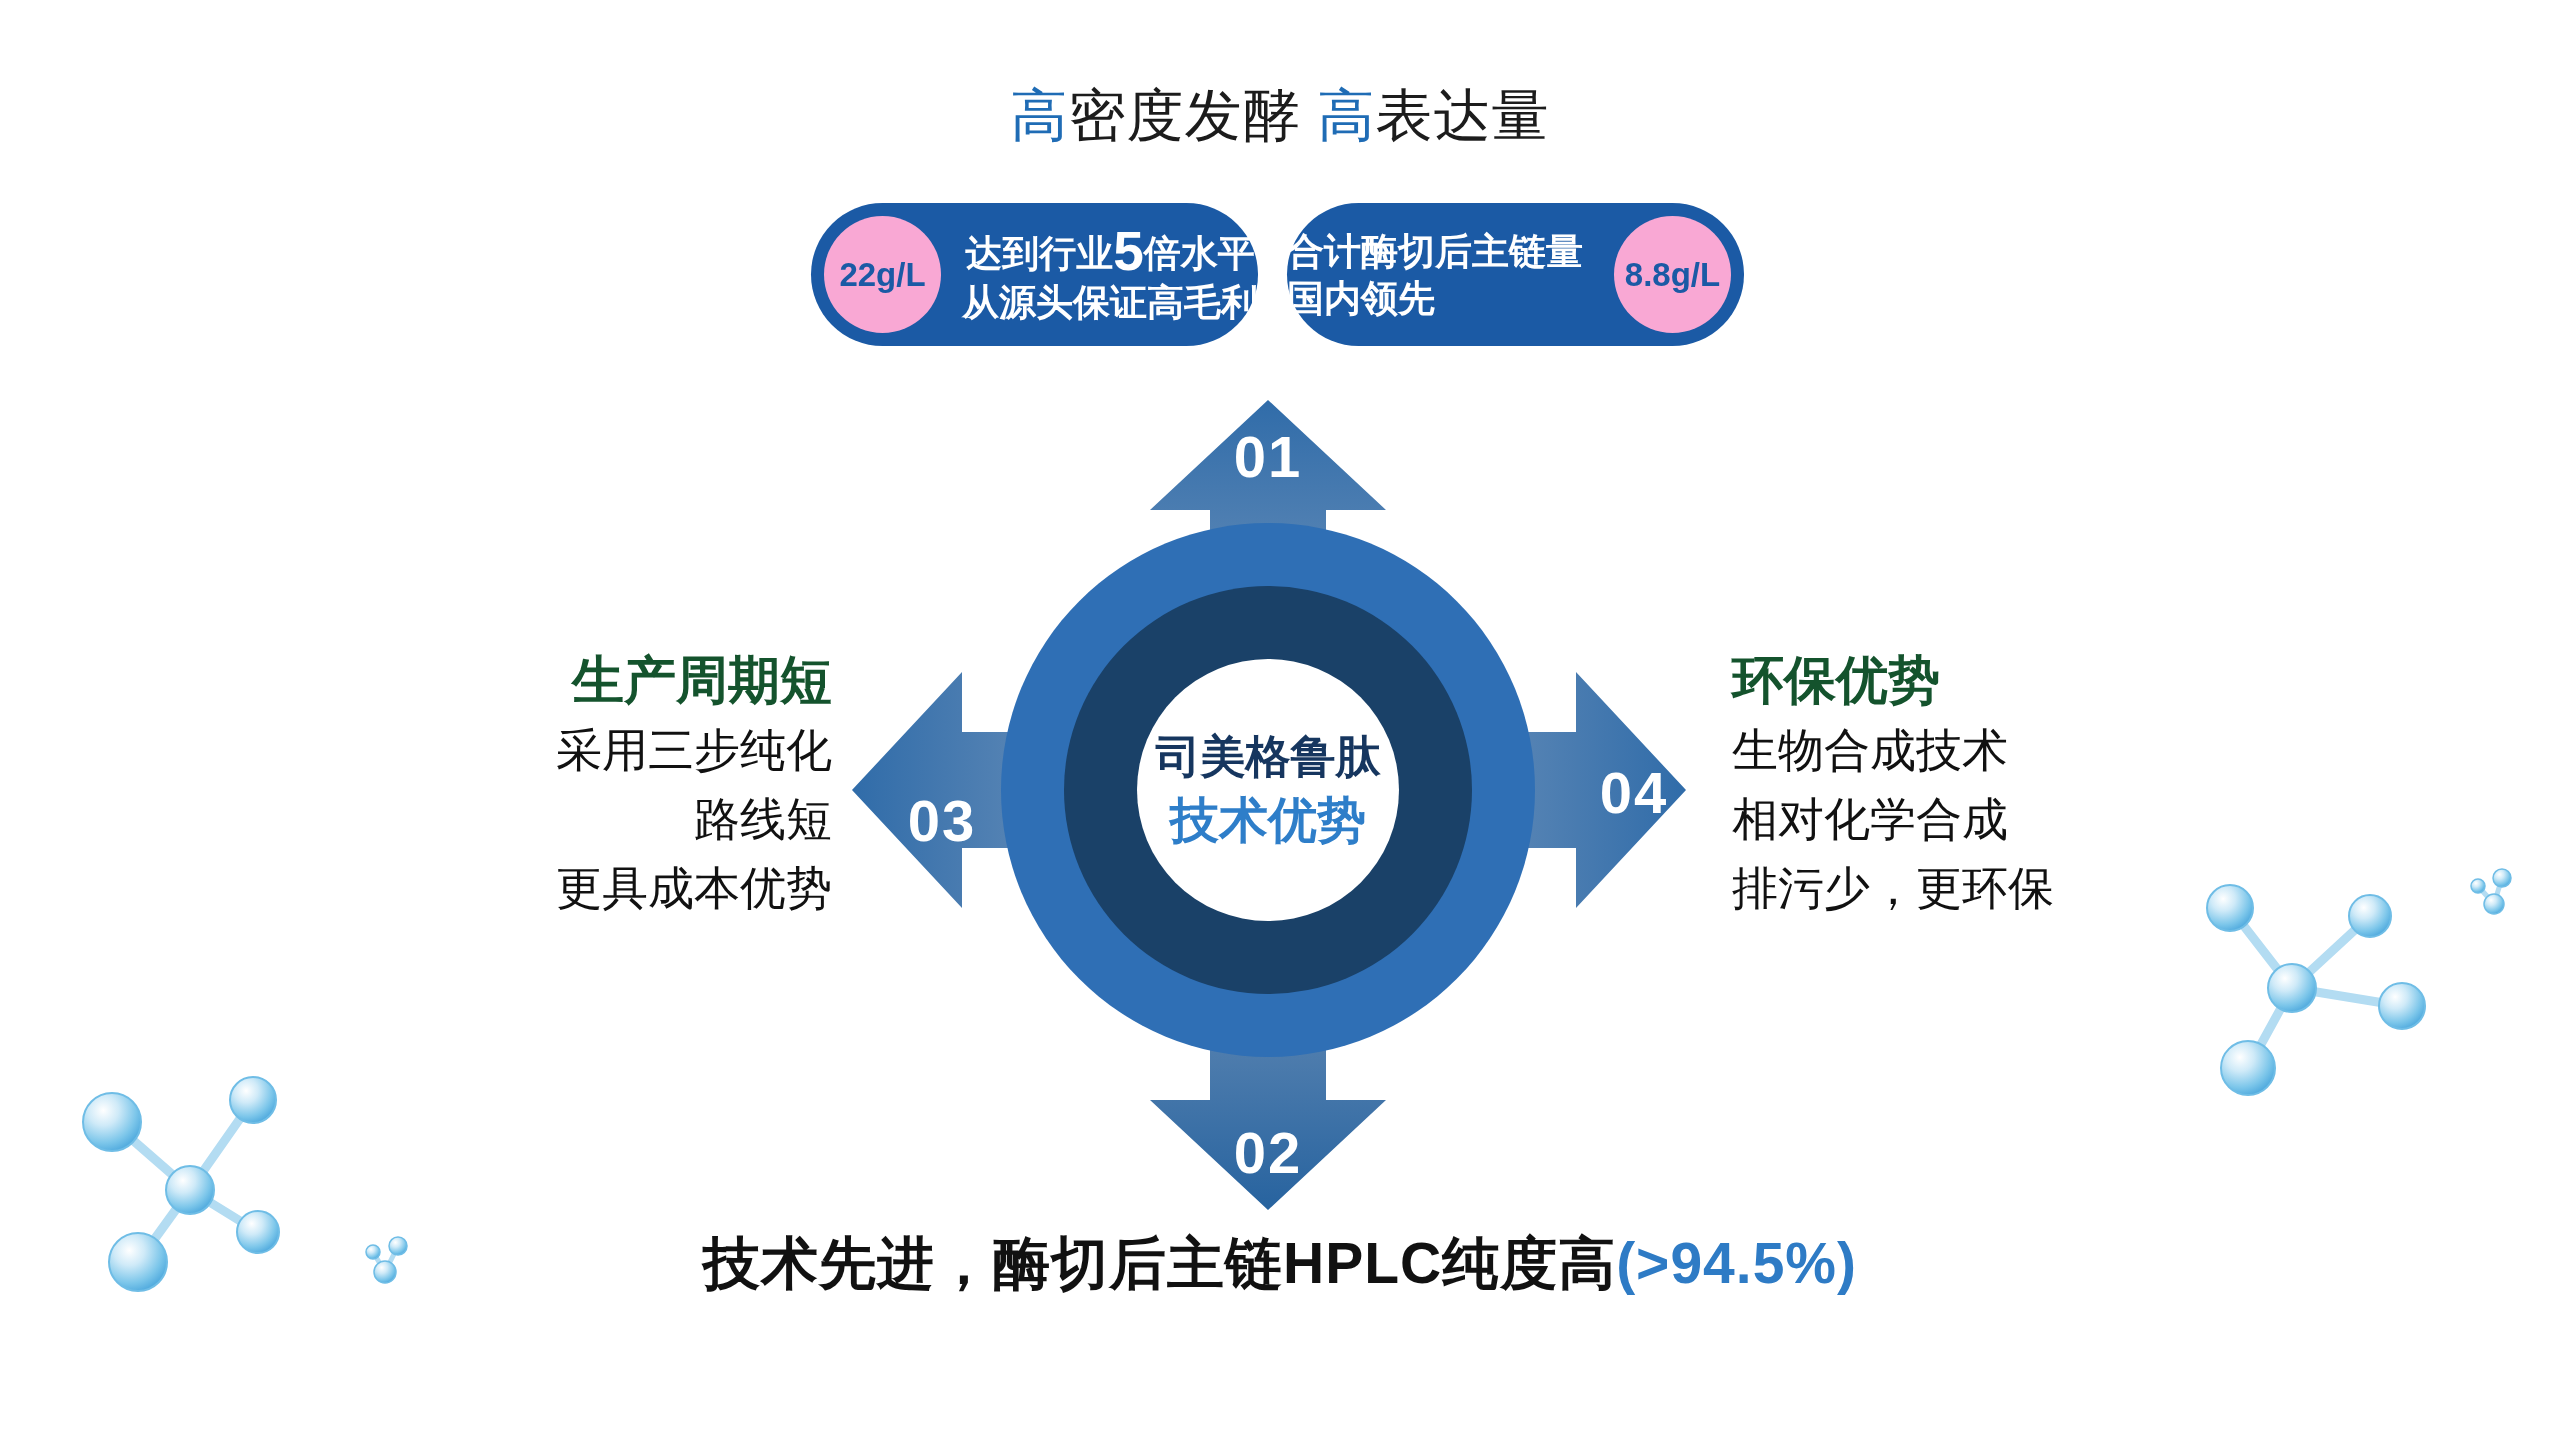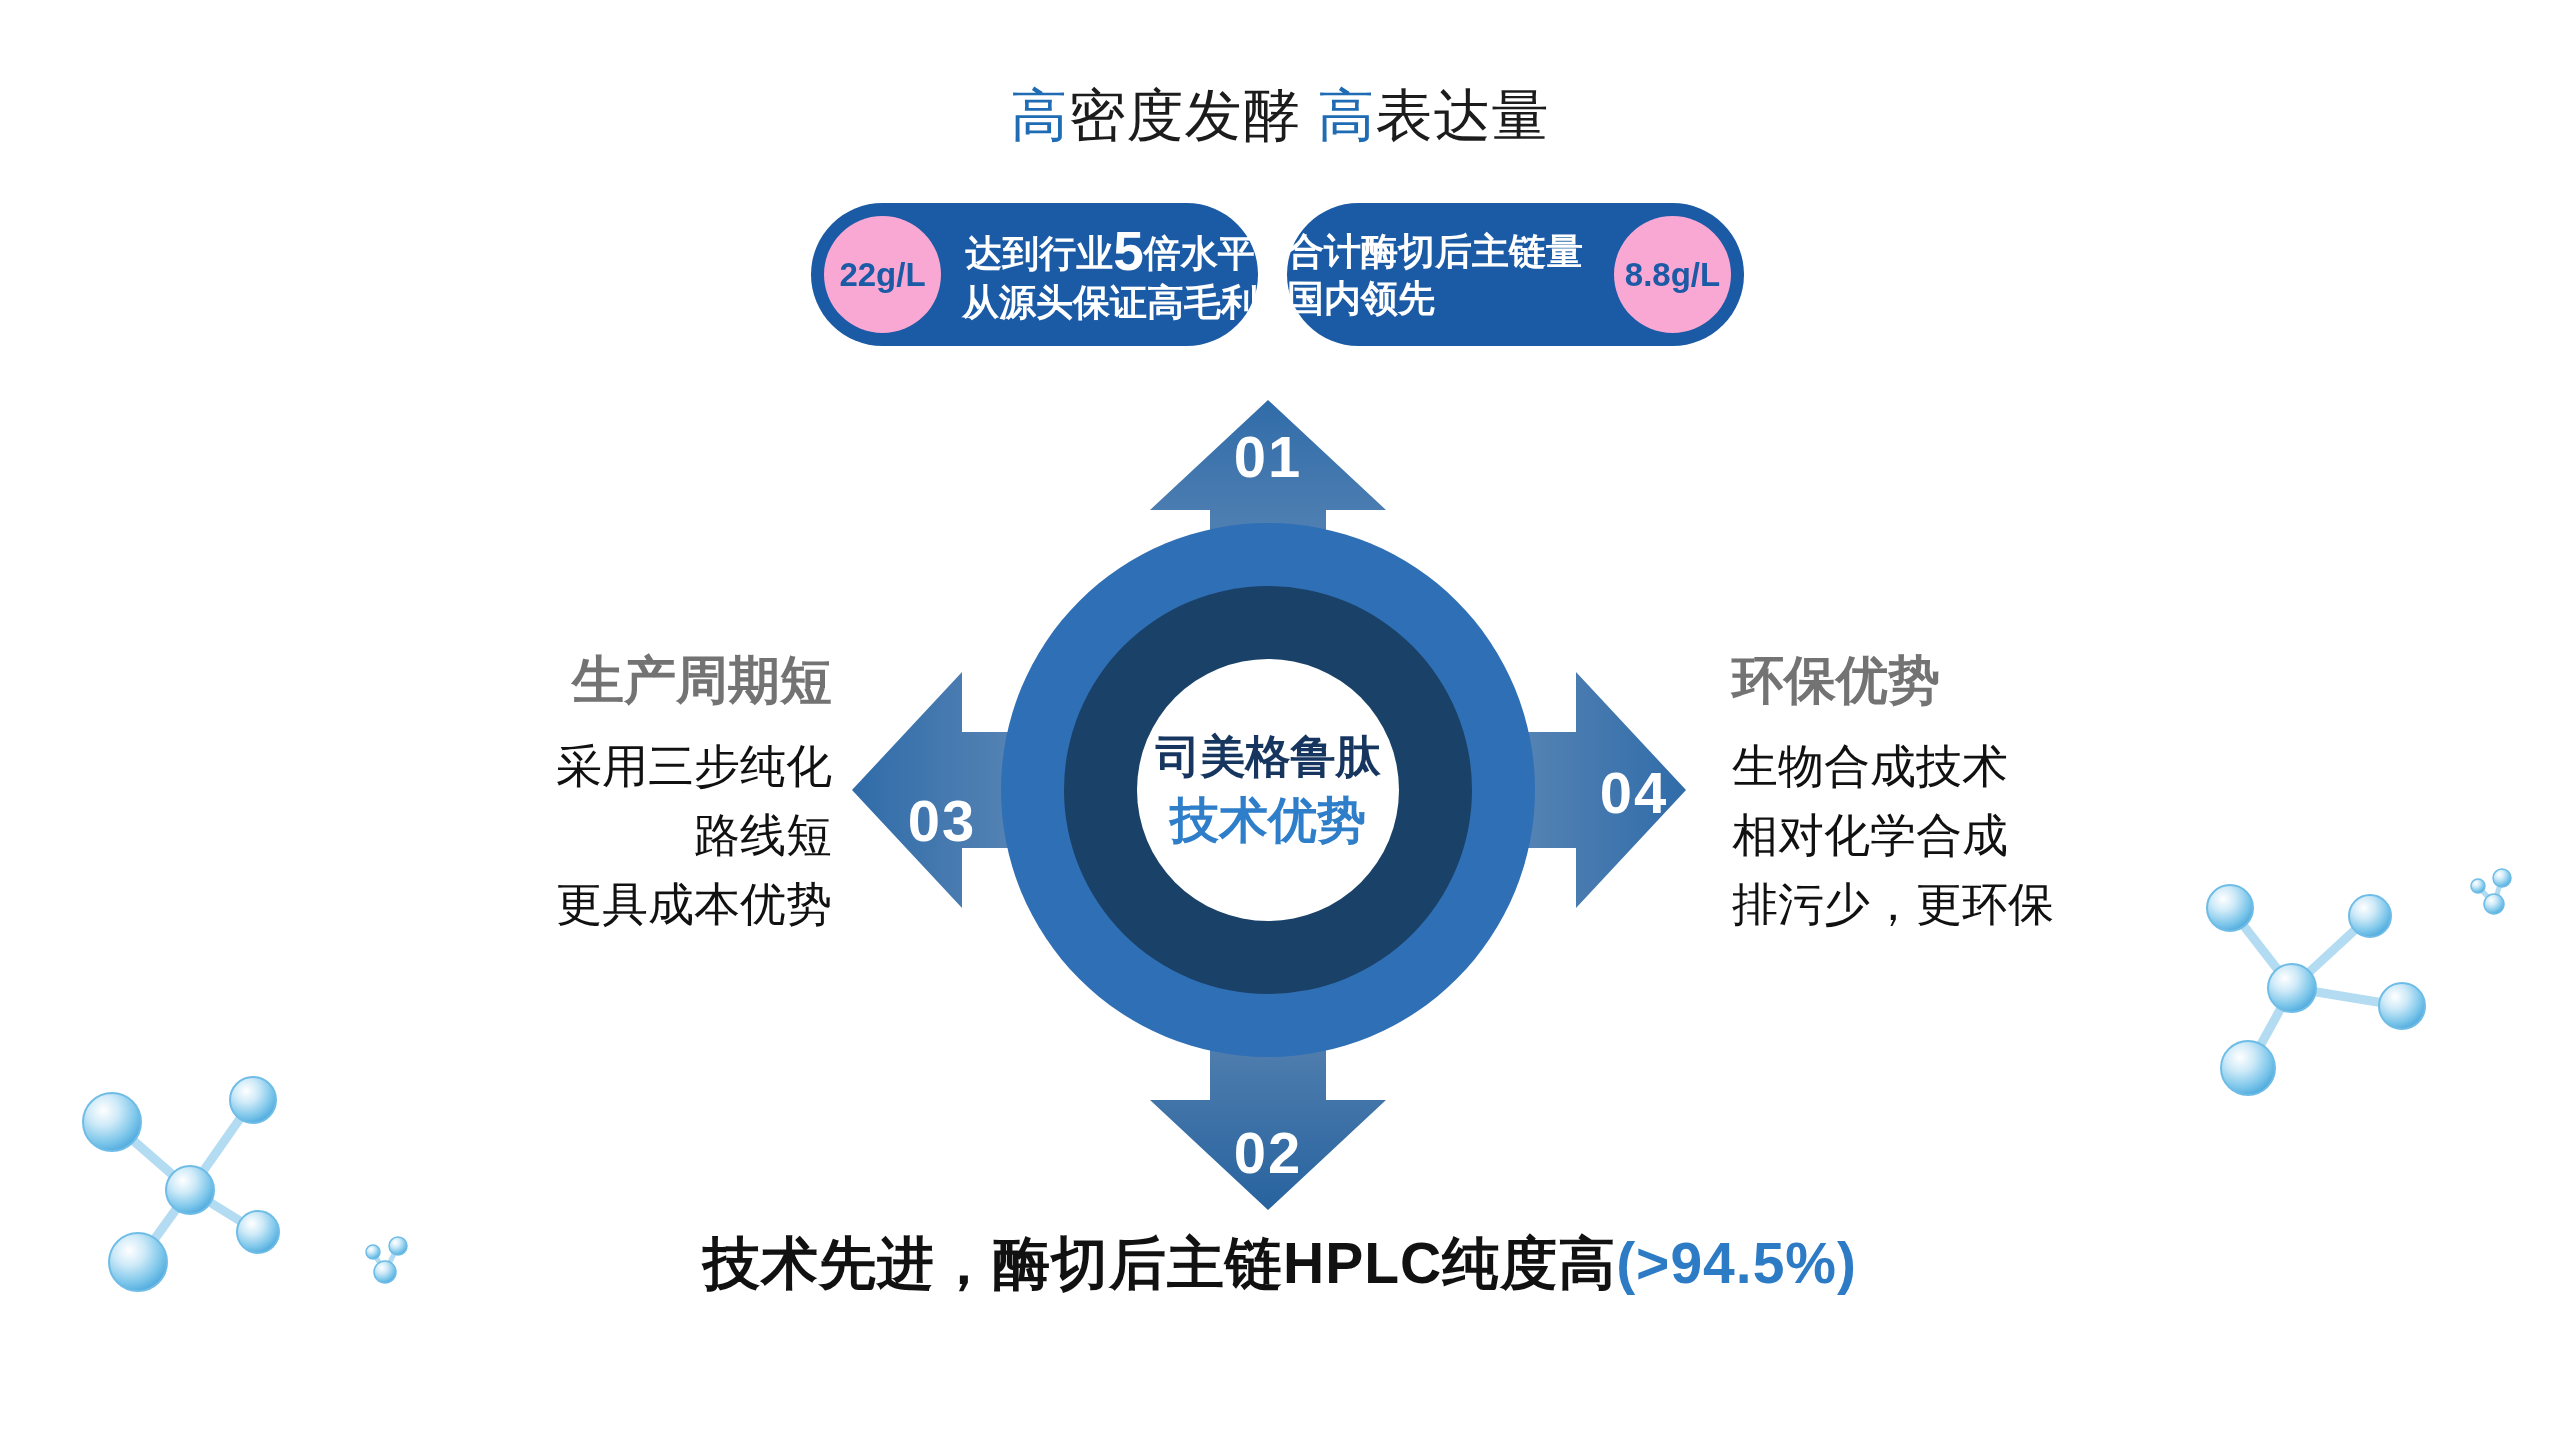--- a/index.html
+++ b/index.html
@@ -42,21 +42,21 @@
   .center-text{
     position:absolute;left:1268px;top:790px;transform:translate(-50%,-50%);
     text-align:center;white-space:nowrap;
   }
   .center-line1{font-size:45px;font-weight:700;color:#16365F;}
   .center-line2{font-size:49px;font-weight:700;color:#2E7EC9;margin-top:1px;}
   
   .side-block{position:absolute;top:646px;white-space:nowrap;}
   .left-block{right:1728px;text-align:right;}
   .right-block{left:1732px;text-align:left;}
-  .side-heading{font-size:52px;font-weight:700;color:#737373;margin-bottom:16px;}
+  .side-heading{font-size:52px;font-weight:700;color:#14532d;}
   .side-line{font-size:46px;font-weight:500;color:#111111;line-height:69px;}
   
   .footer{
     position:absolute;top:1226px;left:0;width:100%;text-align:center;
     font-size:57px;font-weight:700;color:#111111;letter-spacing:1px;
   }
   .footer .hl{color:#2E7BC5;}
   
   .molecules{position:absolute;inset:0;pointer-events:none;}
 </style>

